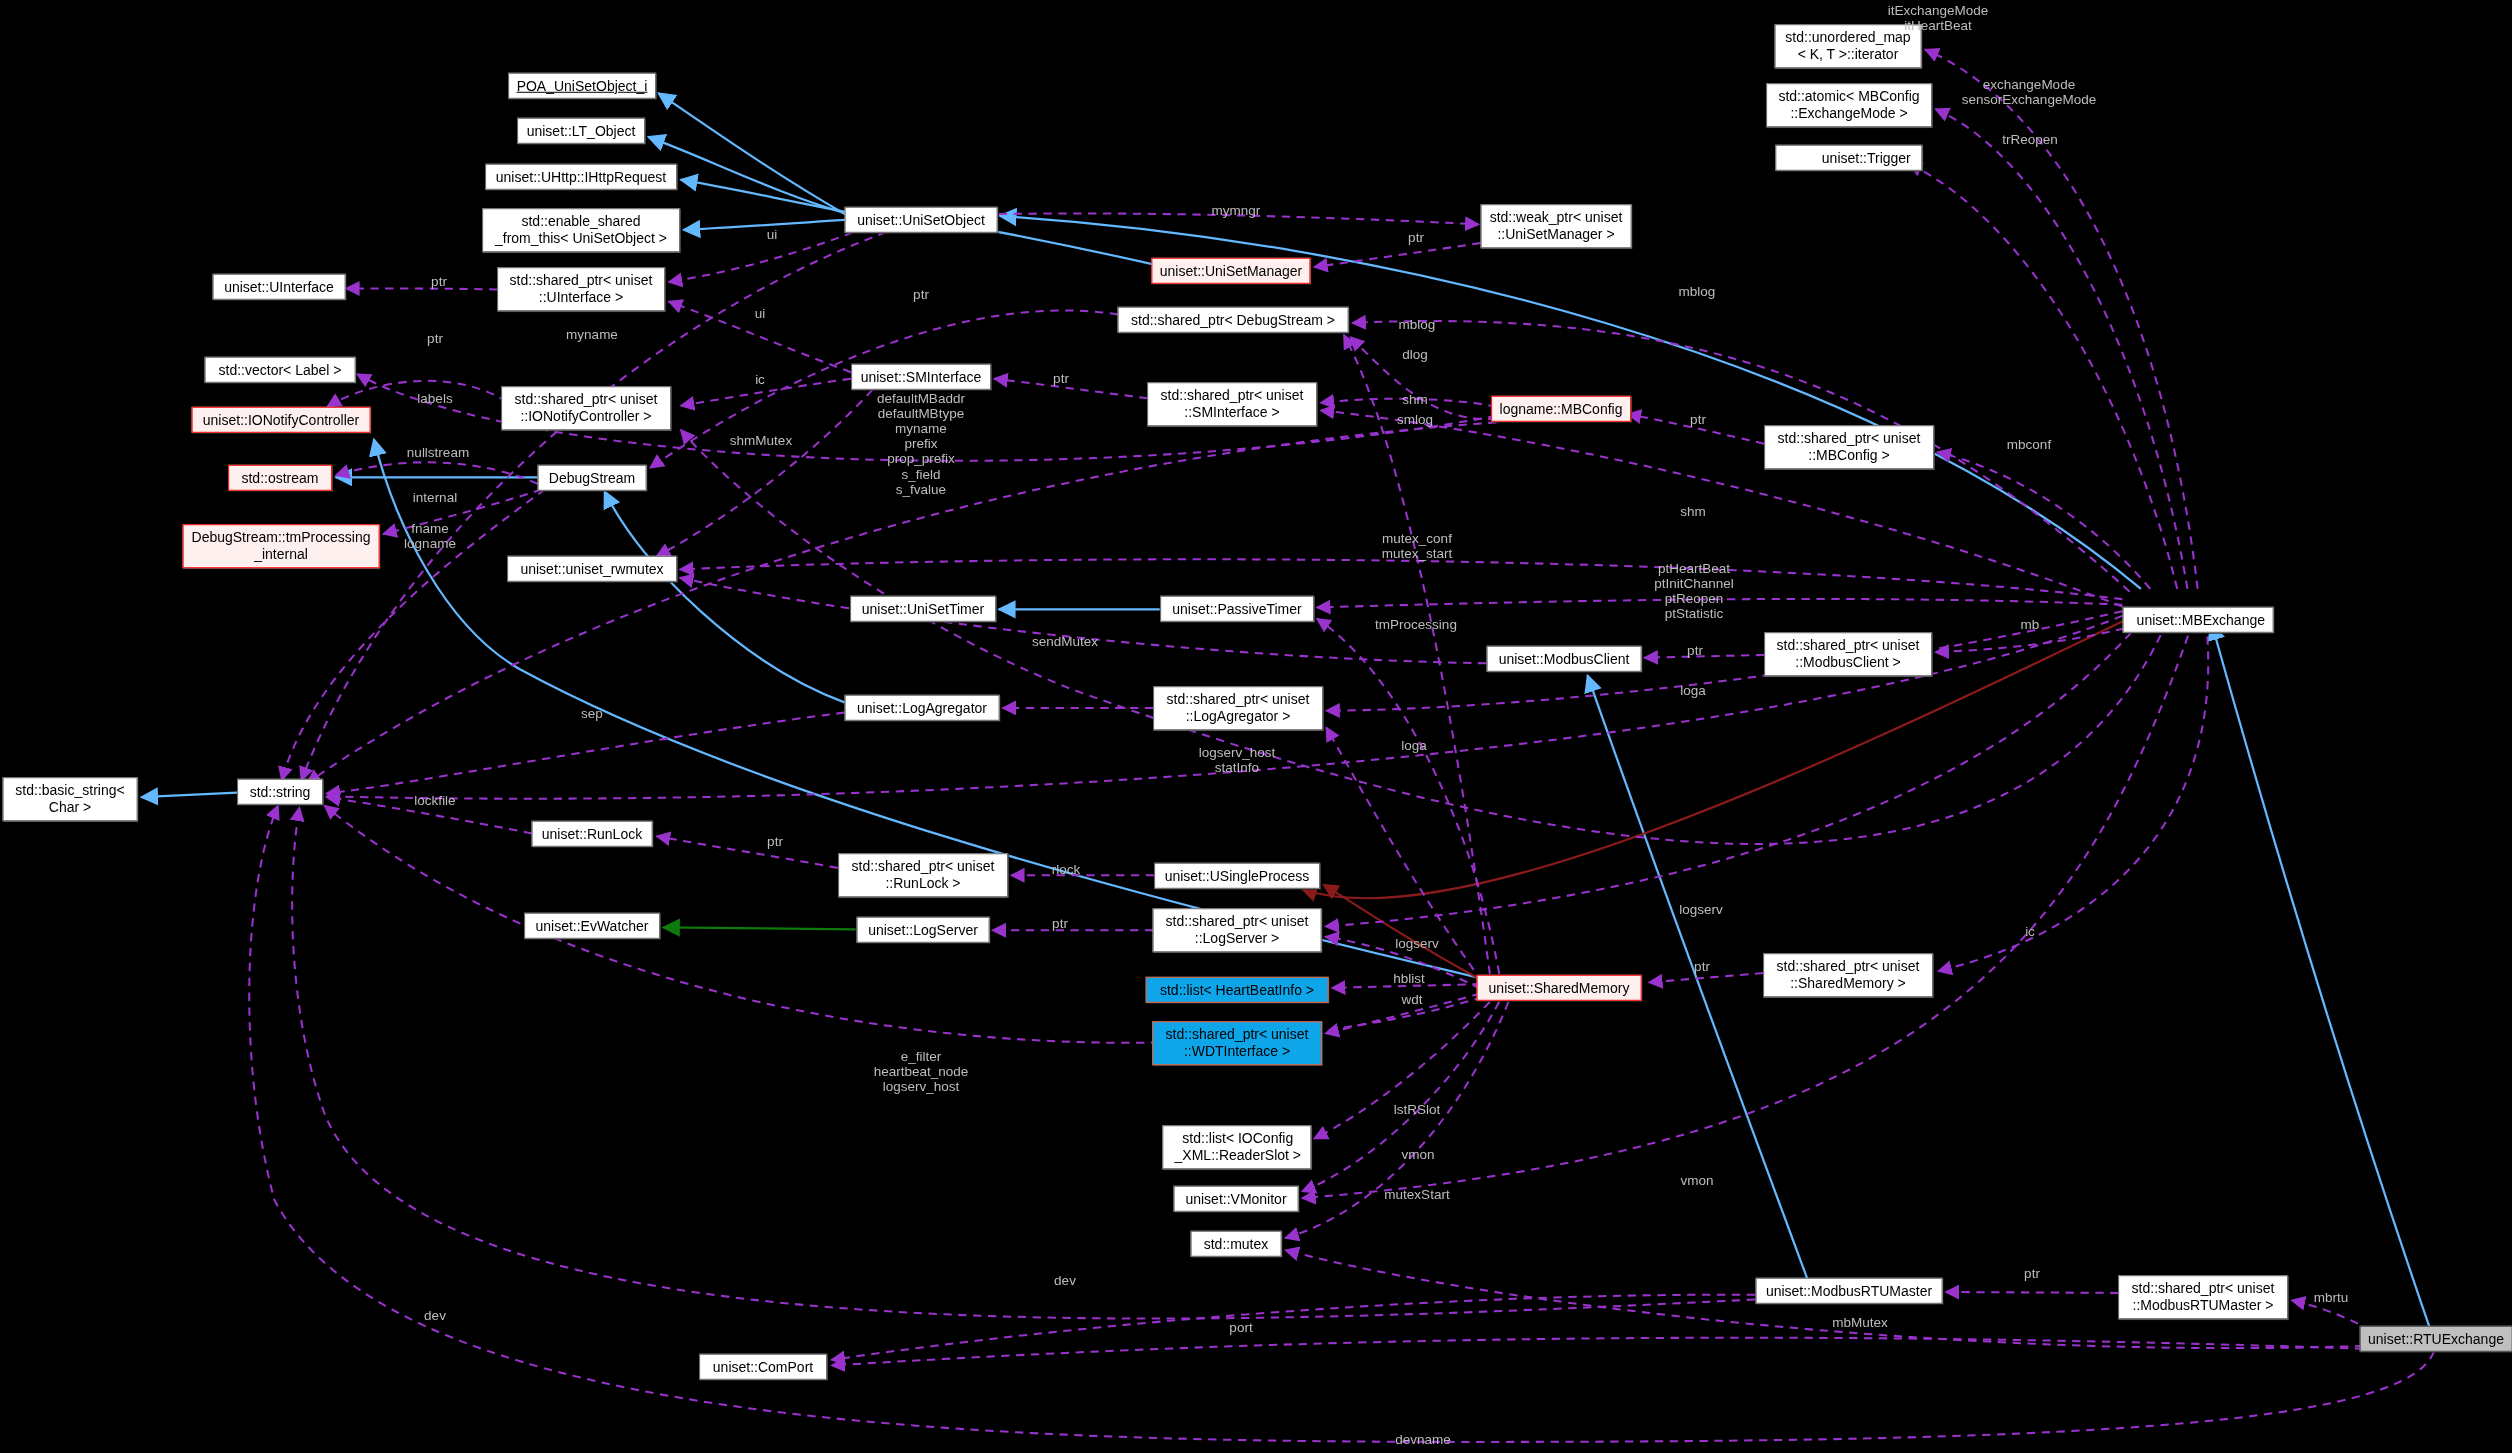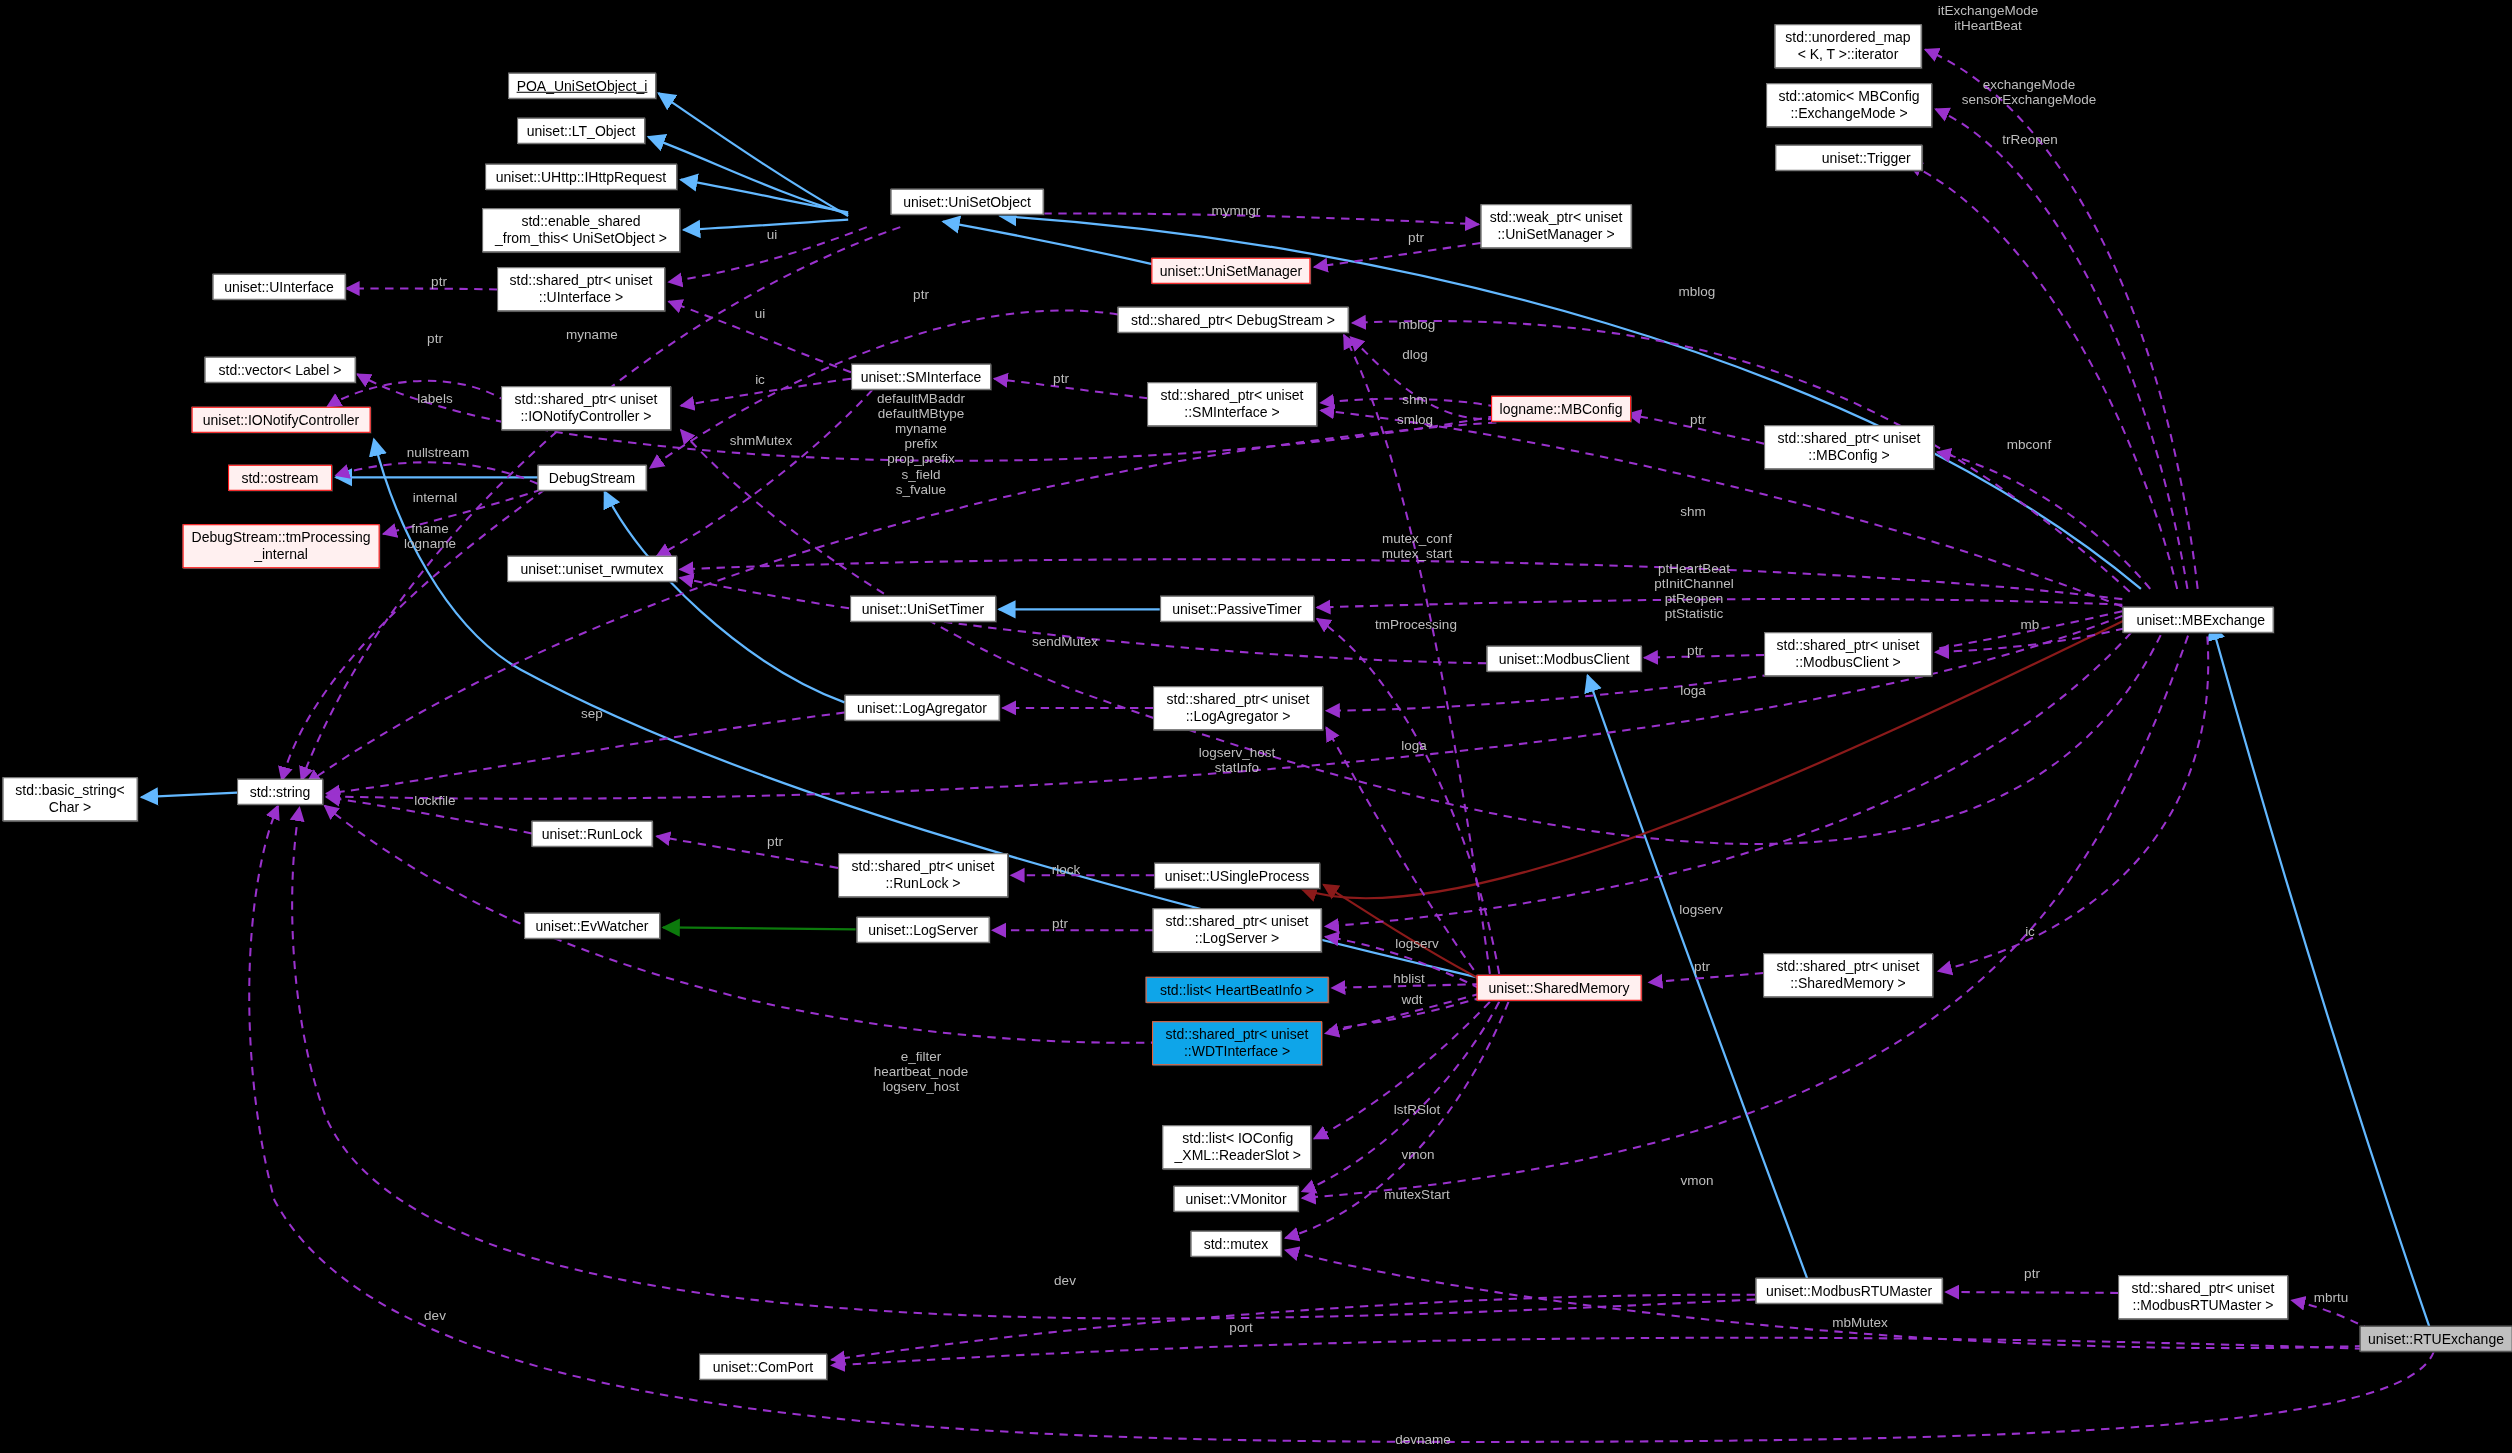--- a/index.html
+++ b/index.html
@@ -130,21 +130,21 @@
       <div class="node red" style="left: 280px; top: 478px; min-width: 87px;">std::ostream</div>
       <div class="node normal" style="left: 592px; top: 478px; min-width: 92px;">DebugStream</div>
       <div class="node red" style="left: 281px; top: 546px; min-width: 180px;">DebugStream::tmProcessing
 _internal</div>
       <div class="node normal" style="left: 592px; top: 569px; min-width: 153px;">uniset::uniset_rwmutex</div>
       <div class="node normal" style="left: 70px; top: 799px; min-width: 118px;">std::basic_string&lt;
 Char &gt;</div>
       <div class="node normal" style="left: 280px; top: 792px; min-width: 69px;">std::string</div>
       <div class="node normal" style="left: 592px; top: 834px; min-width: 104px;">uniset::RunLock</div>
       <div class="node normal" style="left: 592px; top: 926px; min-width: 119px;">uniset::EvWatcher</div>
-      <div class="node normal" style="left: 921px; top: 202px; min-width: 136px; margin-left: 46px;">uniset::UniSetObject</div>
+      <div class="node normal" style="left: 921px; top: 220px; min-width: 136px;">uniset::UniSetObject</div>
       <div class="node red" style="left: 1231px; top: 271px; min-width: 142px;">uniset::UniSetManager</div>
       <div class="node normal" style="left: 1556px; top: 226px; min-width: 134px;">std::weak_ptr&lt; uniset
 ::UniSetManager &gt;</div>
       <div class="node normal" style="left: 1233px; top: 320px; min-width: 214px;">std::shared_ptr&lt; DebugStream &gt;</div>
       <div class="node normal" style="left: 921px; top: 377px; min-width: 123px;">uniset::SMInterface</div>
       <div class="node normal" style="left: 1232px; top: 404px; min-width: 153px;">std::shared_ptr&lt; uniset
 ::SMInterface &gt;</div>
       <div class="node red" style="left: 1561px; top: 409px; min-width: 111px;">logname::MBConfig</div>
       <div class="node normal" style="left: 1849px; top: 447px; min-width: 153px;">std::shared_ptr&lt; uniset
 ::MBConfig &gt;</div>
@@ -211,21 +211,21 @@
       <div class="elabel" style="left: 921px; top: 444px;">defaultMBaddr
 defaultMBtype
 myname
 prefix
 prop_prefix
 s_field
 s_fvalue</div>
       <div class="elabel" style="left: 2029px; top: 445px;">mbconf</div>
       <div class="elabel" style="left: 1698px; top: 420px;">ptr</div>
       <div class="elabel" style="left: 1697px; top: 292px;">mblog</div>
-      <div class="elabel" style="left: 1988px; top: 17.7px;">itExchangeMode
+      <div class="elabel" style="left: 1938px; top: 17.7px;">itExchangeMode
 itHeartBeat</div>
       <div class="elabel" style="left: 2029px; top: 92px;">exchangeMode
 sensorExchangeMode</div>
       <div class="elabel" style="left: 2030px; top: 140px;">trReopen</div>
       <div class="elabel" style="left: 1417px; top: 546px;">mutex_conf
 mutex_start</div>
       <div class="elabel" style="left: 1694px; top: 591px;">ptHeartBeat
 ptInitChannel
 ptReopen
 ptStatistic</div>

